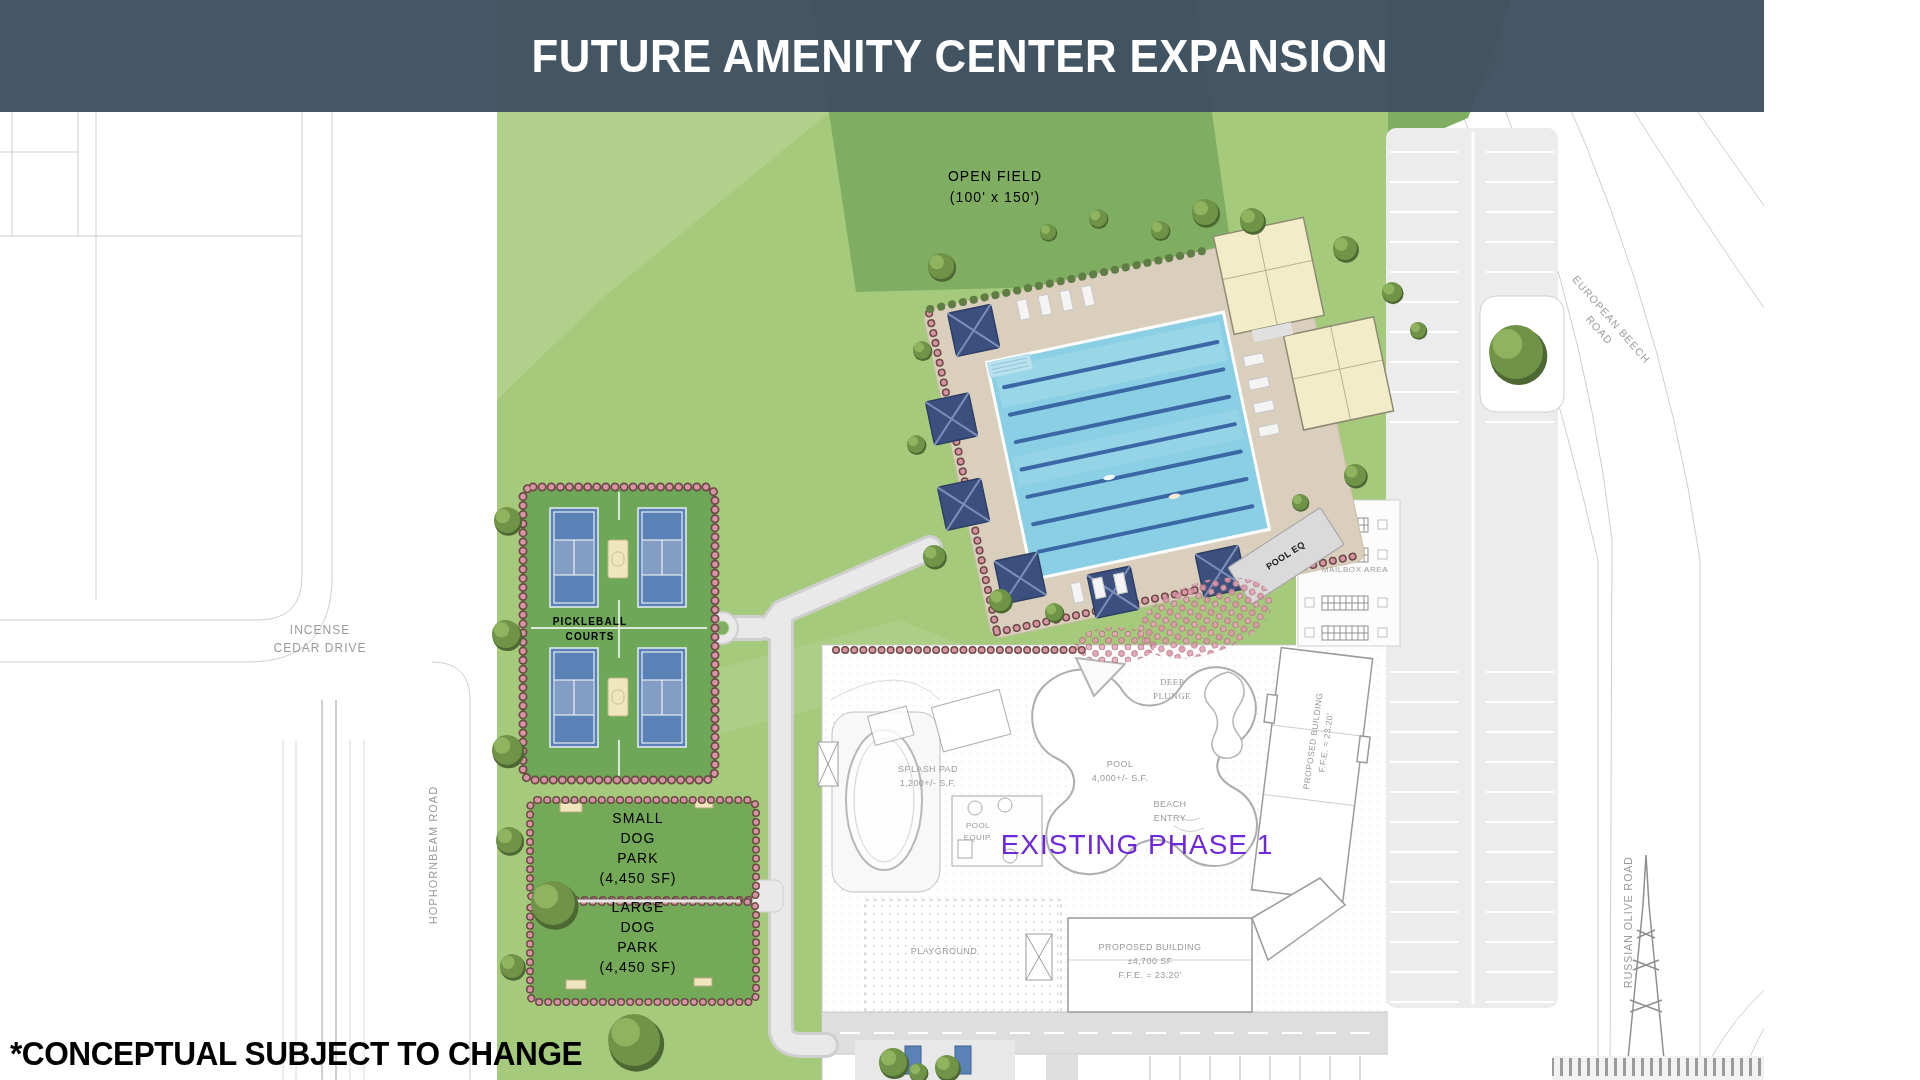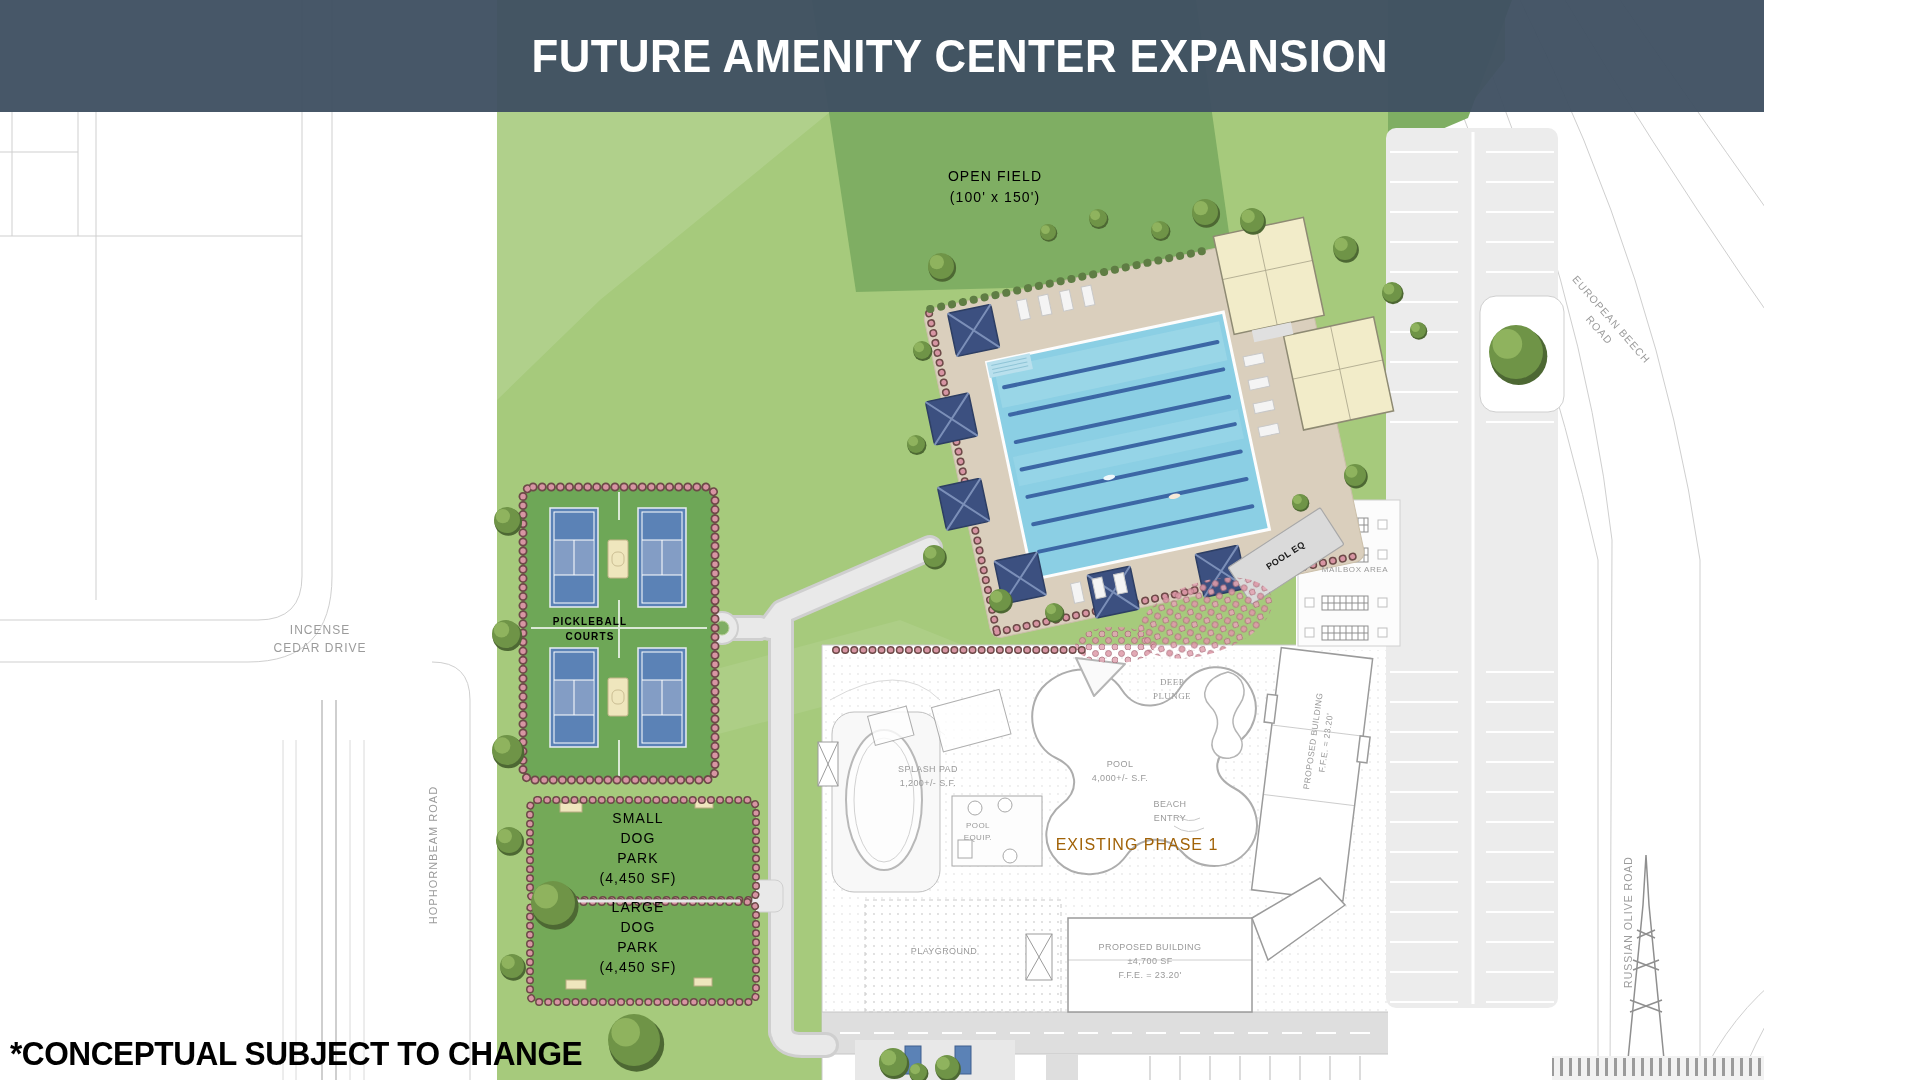--- a/index.html
+++ b/index.html
@@ -9,21 +9,21 @@
   .banner{position:absolute;left:0;top:0;width:1920px;height:112px;
           background:rgba(64,80,98,0.96);display:flex;align-items:center;justify-content:center;z-index:30;}
   .banner-title{color:#ffffff;font-size:46px;font-weight:700;letter-spacing:.5px;
                 transform:scaleX(.95);white-space:nowrap;}
   .disclaimer{position:absolute;left:10px;top:1034px;color:#000;font-size:34px;font-weight:700;
               letter-spacing:-.5px;transform:scaleX(.93);transform-origin:left center;z-index:30;white-space:nowrap;}
   .lbl{position:absolute;z-index:20;text-align:center;white-space:pre-line;color:#242424;
        transform:translate(-50%,-50%);line-height:1.5;}
   .green-lbl{font-size:14px;letter-spacing:1.1px;color:#000000;}
   .plan-lbl{font-size:9px;letter-spacing:.4px;color:#9a9a9a;line-height:1.55;}
-  .big-lbl{font-size:16px;letter-spacing:1px;color:#a16207;white-space:nowrap;}
+  .big-lbl{font-size:28px;letter-spacing:1px;color:#6d28d9;white-space:nowrap;}
   .road-lbl{font-size:11px;letter-spacing:1px;color:#9b9b9b;line-height:1.5;}
   .tiny-lbl{font-size:8px;letter-spacing:.6px;color:#9a9a9a;}
   .pooleq-lbl{font-size:9px;font-weight:700;color:#1a1a1a;letter-spacing:.5px;}
 </style>
 </head>
 <body>
 
 <div class="stage">
 
 <svg width="1920" height="1080" viewBox="0 0 1920 1080">

